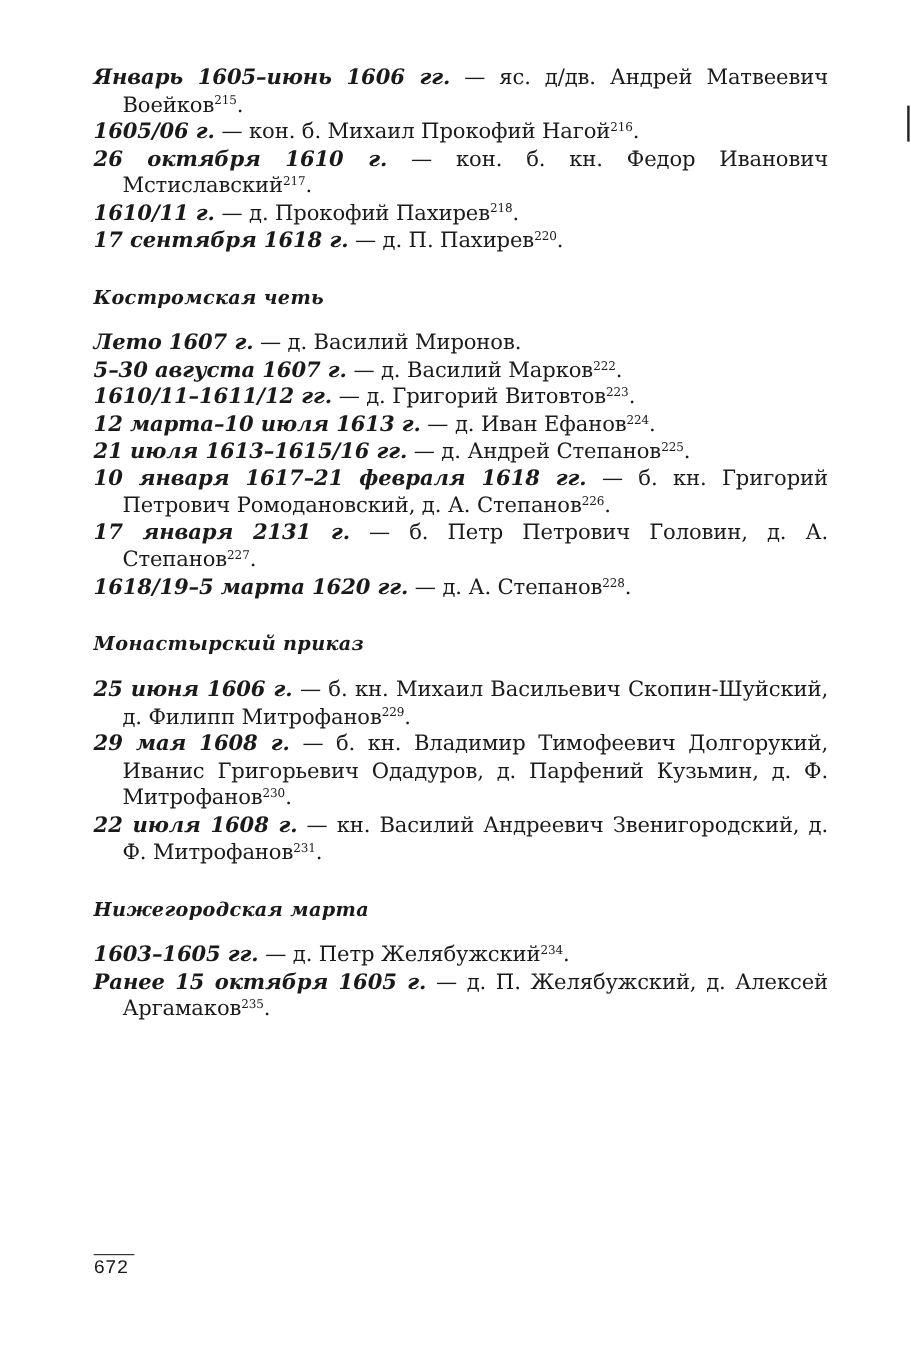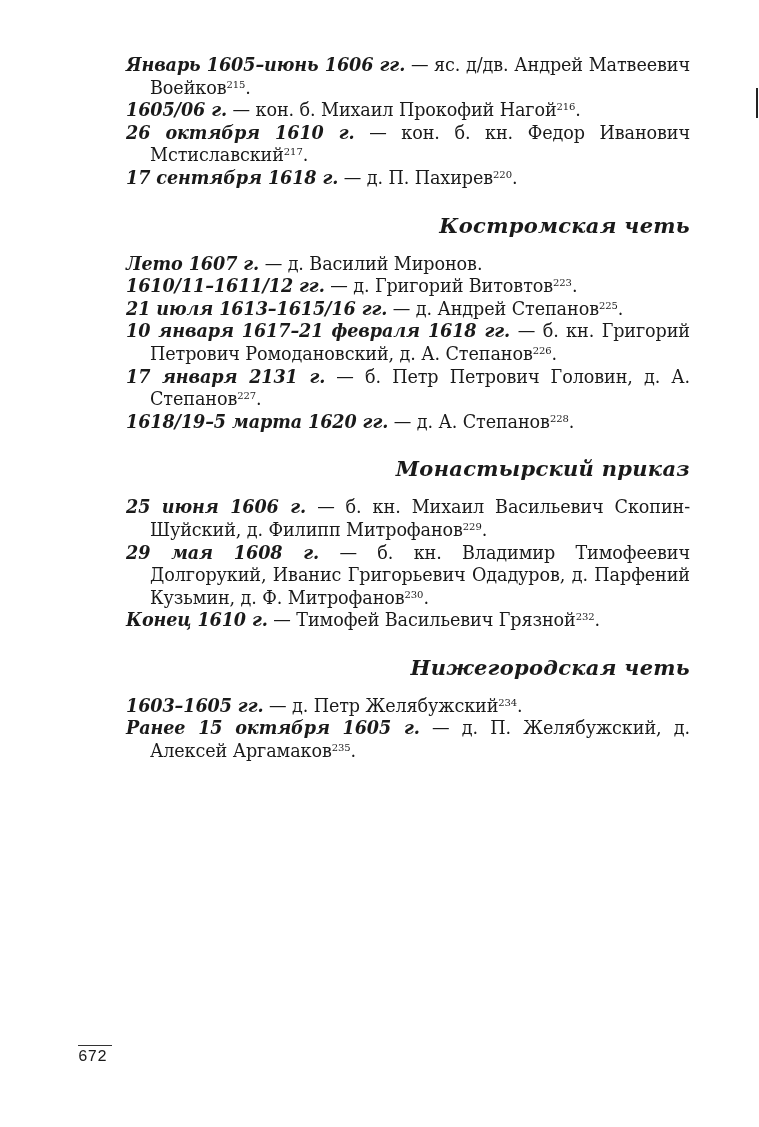--- a/index.html
+++ b/index.html
@@ -1,58 +1,61 @@
 <!DOCTYPE html>
 <html><head>
   <meta charset="utf-8">
   <style>
     html, body { margin: 0; padding: 0; background: #ffffff; }
     body { width: 759px; height: 1127px; position: relative; overflow: hidden;
       font-family: "DejaVu Serif", "Liberation Serif", serif; color: #1a1a1a; }
     .page { position: absolute; left: 78px; top: 54px; width: 612px; }
     .entry { font-size: 17.6px; line-height: 22.6px; text-align: justify;
-      padding-left: 24px; text-indent: -24px; letter-spacing: -0.1px; margin-left: 48px; }
+      padding-left: 24px; text-indent: -24px; letter-spacing: -0.1px; }
     .entry .date { font-weight: bold; font-style: italic; }
     sup { font-size: 10px; line-height: 0; vertical-align: 6px; }
-    .heading { font-size: 21px; font-style: italic; font-weight: bold; text-align: right;
+    .heading { font-size: 16px; font-style: italic; font-weight: bold; text-align: left;
       margin: 25px 0 16px 0; line-height: 22px; letter-spacing: 0.3px; }
     .footer { position: absolute; left: 78px; top: 1045px; }
     .footer .rule { width: 34px; height: 1px; background: #333; margin-bottom: 2px; }
     .footer .num { font-size: 16px; font-family: Liberation Mono, monospace; }
     .margin-mark { position: absolute; left: 756px; top: 88px; width: 2px; height: 30px; background: #222; }
   </style>
 </head>
 <body>
 
 <div class="margin-mark"></div>
 
 <div class="page" id="page-body">
     <div>
       <div class="entry"><span class="date">Январь 1605–июнь 1606 гг.</span><span> — яс. д/дв. Андрей Матвеевич Воейков</span><sup>215</sup><span>.</span></div>
       <div class="entry"><span class="date">1605/06 г.</span><span> — кон. б. Михаил Прокофий Нагой</span><sup>216</sup><span>.</span></div>
       <div class="entry"><span class="date">26 октября 1610 г.</span><span> — кон. б. кн. Федор Иванович Мстиславский</span><sup>217</sup><span>.</span></div>
+      <div class="entry"><span class="date">1610/11 г.</span><span> — д. Прокофий Пахирев</span><sup>218</sup><span>.</span></div>
       <div class="entry"><span class="date">17 сентября 1618 г.</span><span> — д. П. Пахирев</span><sup>220</sup><span>.</span></div>
     </div>
     <div>
       <div class="heading">Костромская четь</div>
       <div class="entry"><span class="date">Лето 1607 г.</span><span> — д. Василий Миронов.</span></div>
+      <div class="entry"><span class="date">5–30 августа 1607 г.</span><span> — д. Василий Марков</span><sup>222</sup><span>.</span></div>
       <div class="entry"><span class="date">1610/11–1611/12 гг.</span><span> — д. Григорий Витовтов</span><sup>223</sup><span>.</span></div>
+      <div class="entry"><span class="date">12 марта–10 июля 1613 г.</span><span> — д. Иван Ефанов</span><sup>224</sup><span>.</span></div>
       <div class="entry"><span class="date">21 июля 1613–1615/16 гг.</span><span> — д. Андрей Степанов</span><sup>225</sup><span>.</span></div>
       <div class="entry"><span class="date">10 января 1617–21 февраля 1618 гг.</span><span> — б. кн. Григорий Петрович Ромодановский, д. А. Степанов</span><sup>226</sup><span>.</span></div>
       <div class="entry"><span class="date">17 января 2131 г.</span><span> — б. Петр Петрович Головин, д. А. Степанов</span><sup>227</sup><span>.</span></div>
       <div class="entry"><span class="date">1618/19–5 марта 1620 гг.</span><span> — д. А. Степанов</span><sup>228</sup><span>.</span></div>
     </div>
     <div>
       <div class="heading">Монастырский приказ</div>
       <div class="entry"><span class="date">25 июня 1606 г.</span><span> — б. кн. Михаил Васильевич Скопин-Шуйский, д. Филипп Митрофанов</span><sup>229</sup><span>.</span></div>
       <div class="entry"><span class="date">29 мая 1608 г.</span><span> — б. кн. Владимир Тимофеевич Долгорукий, Иванис Григорьевич Одадуров, д. Парфений Кузьмин, д. Ф. Митрофанов</span><sup>230</sup><span>.</span></div>
-      <div class="entry"><span class="date">Конец 1610 г.</span><span> — Тимофей Васильевич Грязной</span><sup>232</sup><span>.</span></div>
+      <div class="entry"><span class="date">22 июля 1608 г.</span><span> — кн. Василий Андреевич Звенигородский, д. Ф. Митрофанов</span><sup>231</sup><span>.</span></div>
     </div>
     <div>
-      <div class="heading">Нижегородская четь</div>
+      <div class="heading">Нижегородская марта</div>
       <div class="entry"><span class="date">1603–1605 гг.</span><span> — д. Петр Желябужский</span><sup>234</sup><span>.</span></div>
       <div class="entry"><span class="date">Ранее 15 октября 1605 г.</span><span> — д. П. Желябужский, д. Алексей Аргамаков</span><sup>235</sup><span>.</span></div>
     </div>
   </div>
 
 <div class="footer">
   <div class="rule"></div>
   <div class="num">672</div>
 </div>
 

